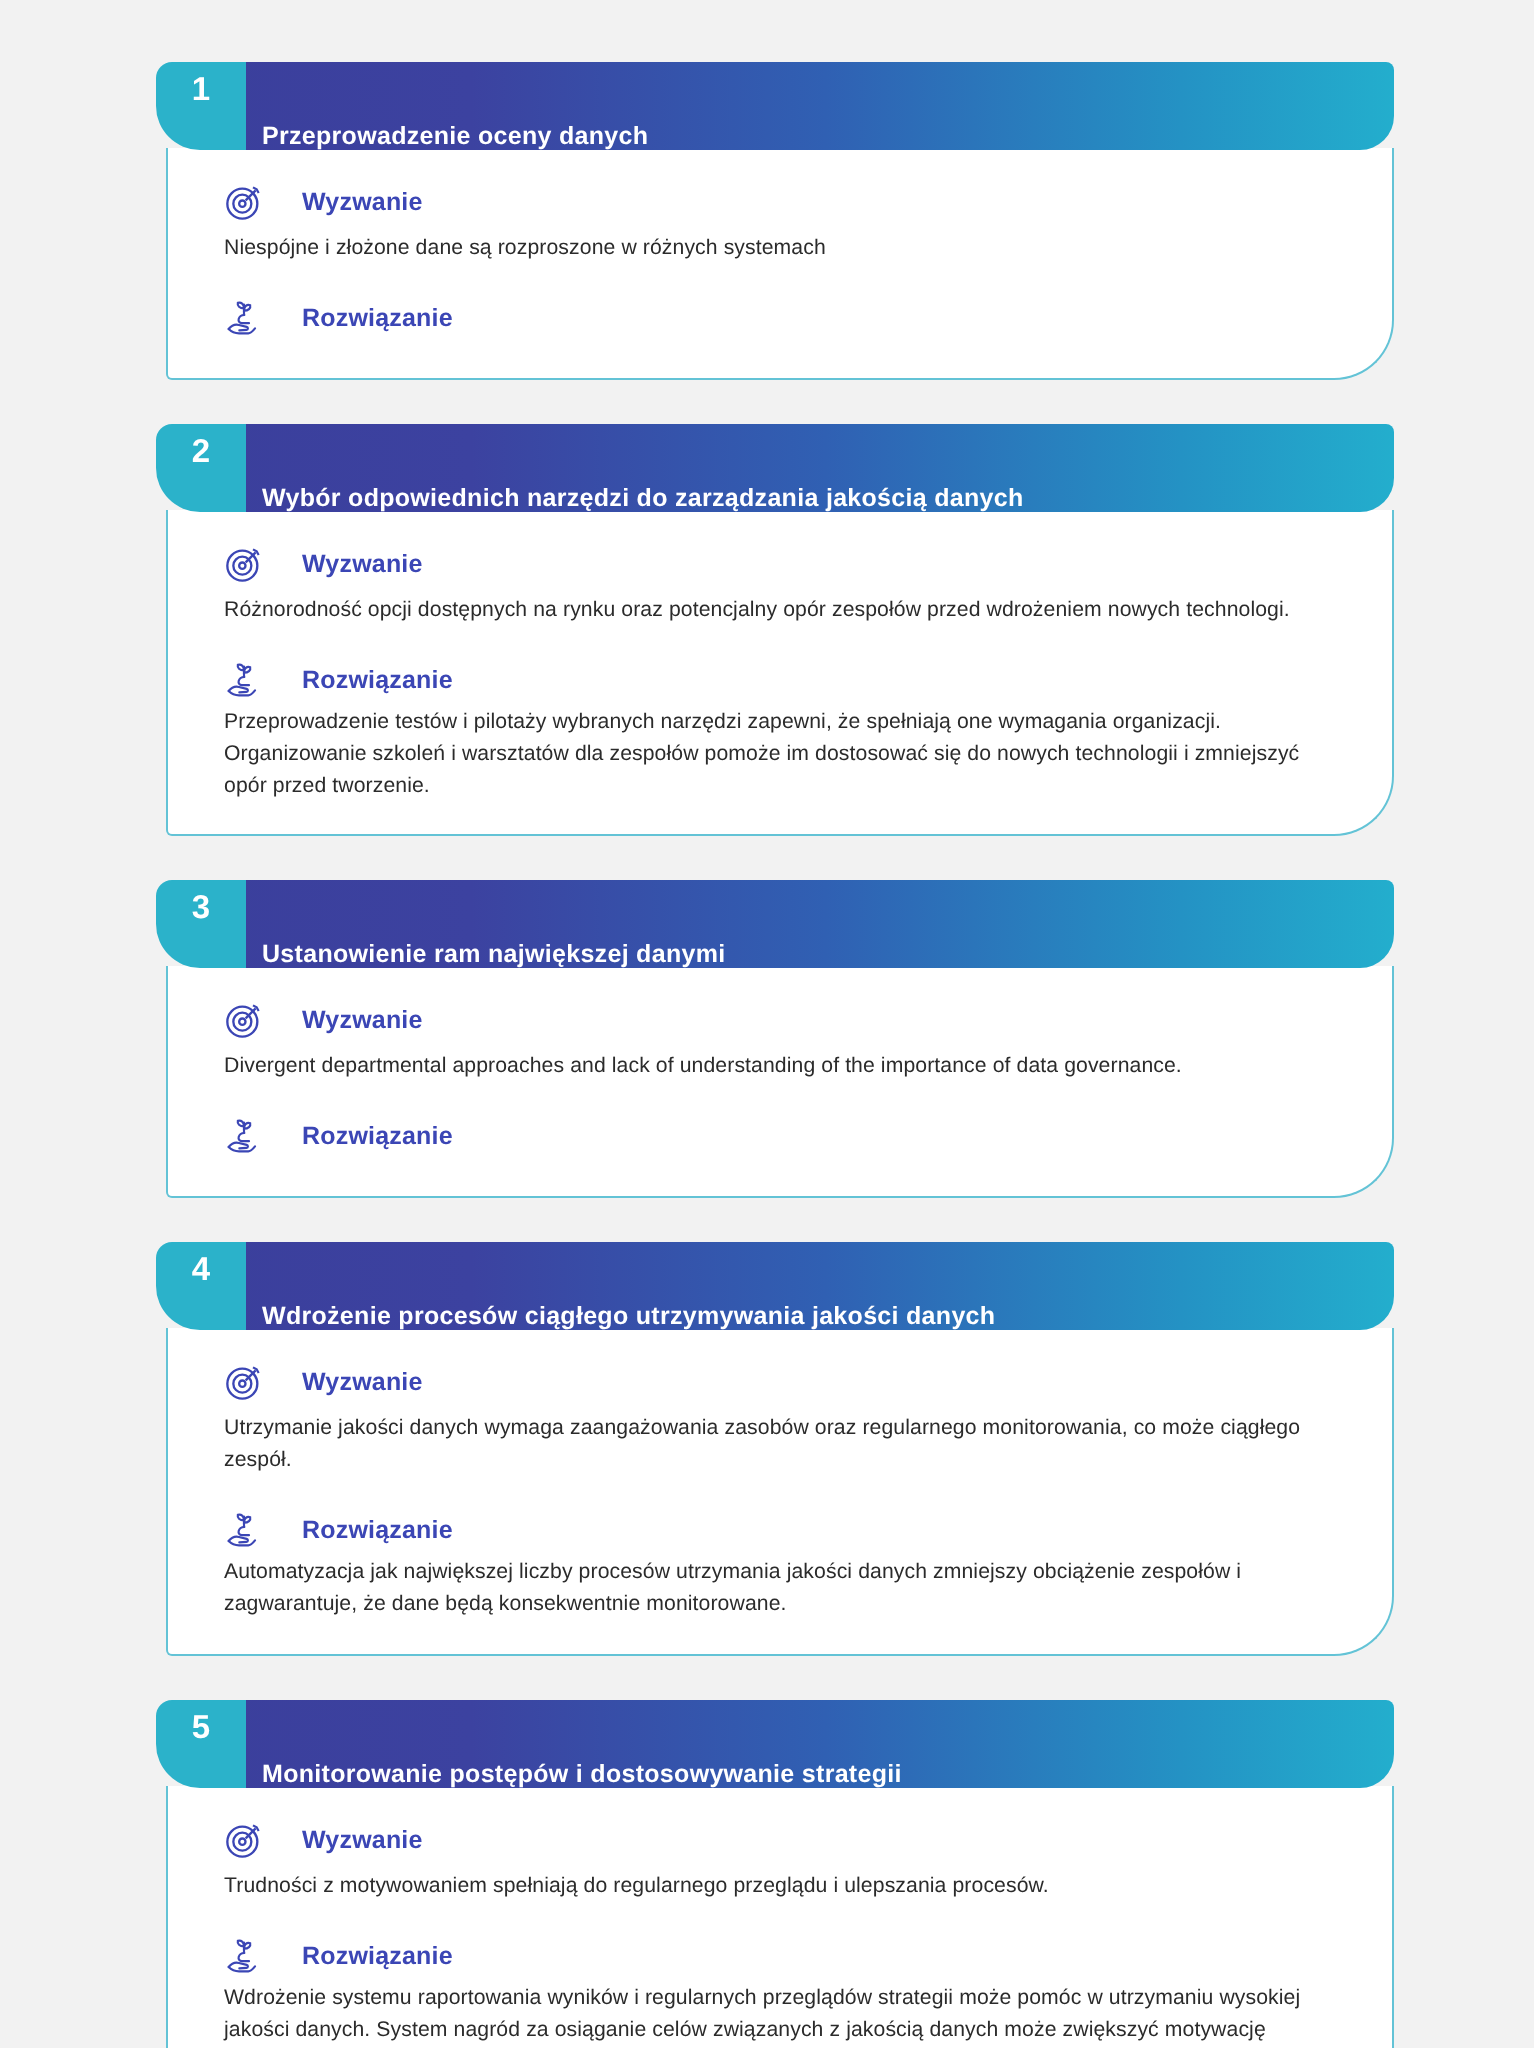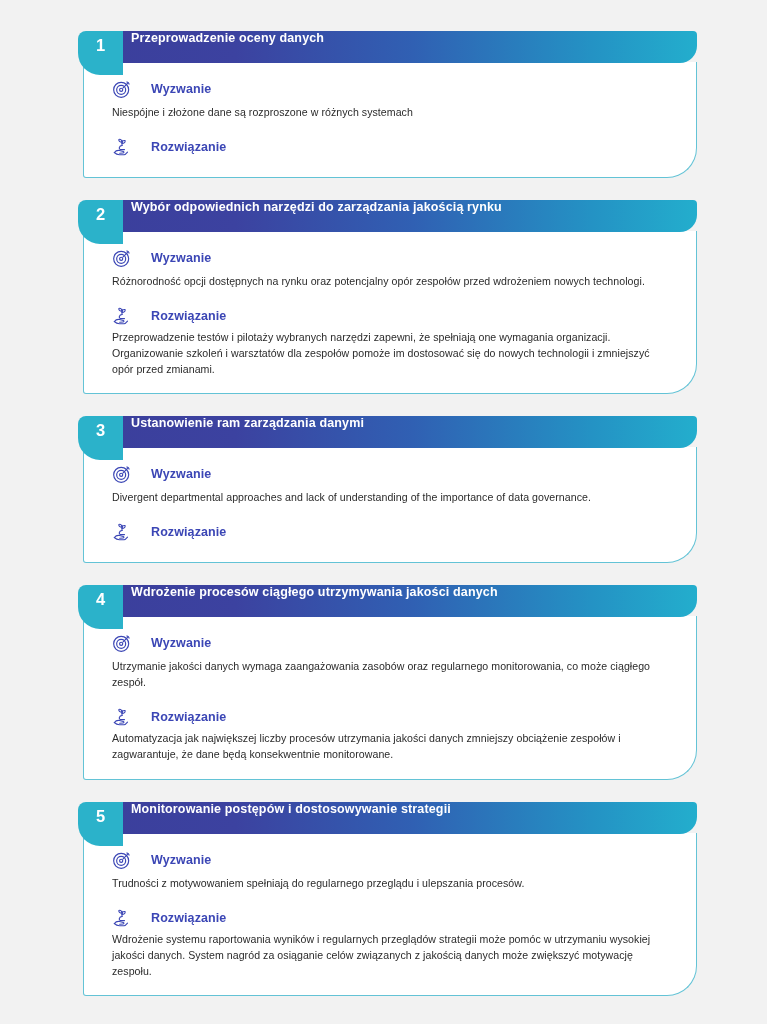--- a/index.html
+++ b/index.html
@@ -24,26 +24,26 @@
   }
 
   .step {
     position: relative;
     margin-bottom: 22px;
   }
 
   
   .step-header {
     position: relative;
-    height: 32px;
+    height: 44px;
     margin-left: 27px;
     background: linear-gradient(90deg, #3b3f9c 0%, #3c42a0 22%, #3060b3 52%, #2492c4 82%, #23aecd 100%);
     border-radius: 0 4px 17px 0;
     display: flex;
-    align-items: flex-start;
+    align-items: flex-end;
     z-index: 2;
   }
   .step-header-title {
     margin-left: 26px;
     color: #ffffff;
     font-size: 12.5px;
     font-weight: bold;
     letter-spacing: .15px;
     white-space: nowrap;
   }
@@ -160,21 +160,21 @@
             </svg>
           </span>
           <span class="block-title">Rozwiązanie</span>
         </div>
       </div>
     </div>
   </div>
 
   <div class="step">
     <div class="step-header">
-      <span class="step-header-title">Wybór odpowiednich narzędzi do zarządzania jakością rynku</span>
+      <span class="step-header-title">Wybór odpowiednich narzędzi do zarządzania jakością danych</span>
     </div>
     <div class="step-badge">
       <span class="step-badge-number">2</span>
     </div>
     <div class="step-body">
       <div class="block challenge-block">
         <div class="block-head">
           <span class="block-icon">
             <svg width="20" height="20" viewBox="0 0 24 24" fill="none" stroke="#3b46b5" stroke-width="1.4">
               <circle cx="11" cy="13" r="9"></circle>
@@ -195,28 +195,28 @@
               <path d="M12 10 C12 7 12 5 12 4"></path>
               <path d="M12 6.2 C9.4 6.2 7.8 4.8 8.3 2.9 C10.3 2.3 12 3.6 12 6.2Z"></path>
               <path d="M12 7.6 C14.6 7.6 16.2 6.2 15.7 4.3 C13.7 3.7 12 5 12 7.6Z"></path>
               <path d="M12.2 10.2 C10.6 10.2 9.2 11.2 8.8 12.6 C8.5 13.9 9.3 15.1 10.7 15.1 L15 15.1"></path>
               <path d="M2.8 18.6 C4.4 16.6 6.6 15.6 9 16.2 L13.6 17.3 C14.6 17.6 14.6 19 13.5 19.1 L9.2 19.4"></path>
               <path d="M2.8 18.6 C4.6 20.4 6.6 21.2 9 21.2 L14.6 21.2 C16 21.2 17 20.2 18.6 18.2"></path>
             </svg>
           </span>
           <span class="block-title">Rozwiązanie</span>
         </div>
-        <p class="block-text">Przeprowadzenie testów i pilotaży wybranych narzędzi zapewni, że spełniają one wymagania organizacji. Organizowanie szkoleń i warsztatów dla zespołów pomoże im dostosować się do nowych technologii i zmniejszyć opór przed zmianami.</p>
-      </div>
-    </div>
-  </div>
-
-  <div class="step">
-    <div class="step-header">
-      <span class="step-header-title">Ustanowienie ram zarządzania danymi</span>
+        <p class="block-text">Przeprowadzenie testów i pilotaży wybranych narzędzi zapewni, że spełniają one wymagania organizacji. Organizowanie szkoleń i warsztatów dla zespołów pomoże im dostosować się do nowych technologii i zmniejszyć opór przed tworzenie.</p>
+      </div>
+    </div>
+  </div>
+
+  <div class="step">
+    <div class="step-header">
+      <span class="step-header-title">Ustanowienie ram największej danymi</span>
     </div>
     <div class="step-badge">
       <span class="step-badge-number">3</span>
     </div>
     <div class="step-body">
       <div class="block challenge-block">
         <div class="block-head">
           <span class="block-icon">
             <svg width="20" height="20" viewBox="0 0 24 24" fill="none" stroke="#3b46b5" stroke-width="1.4">
               <circle cx="11" cy="13" r="9"></circle>

